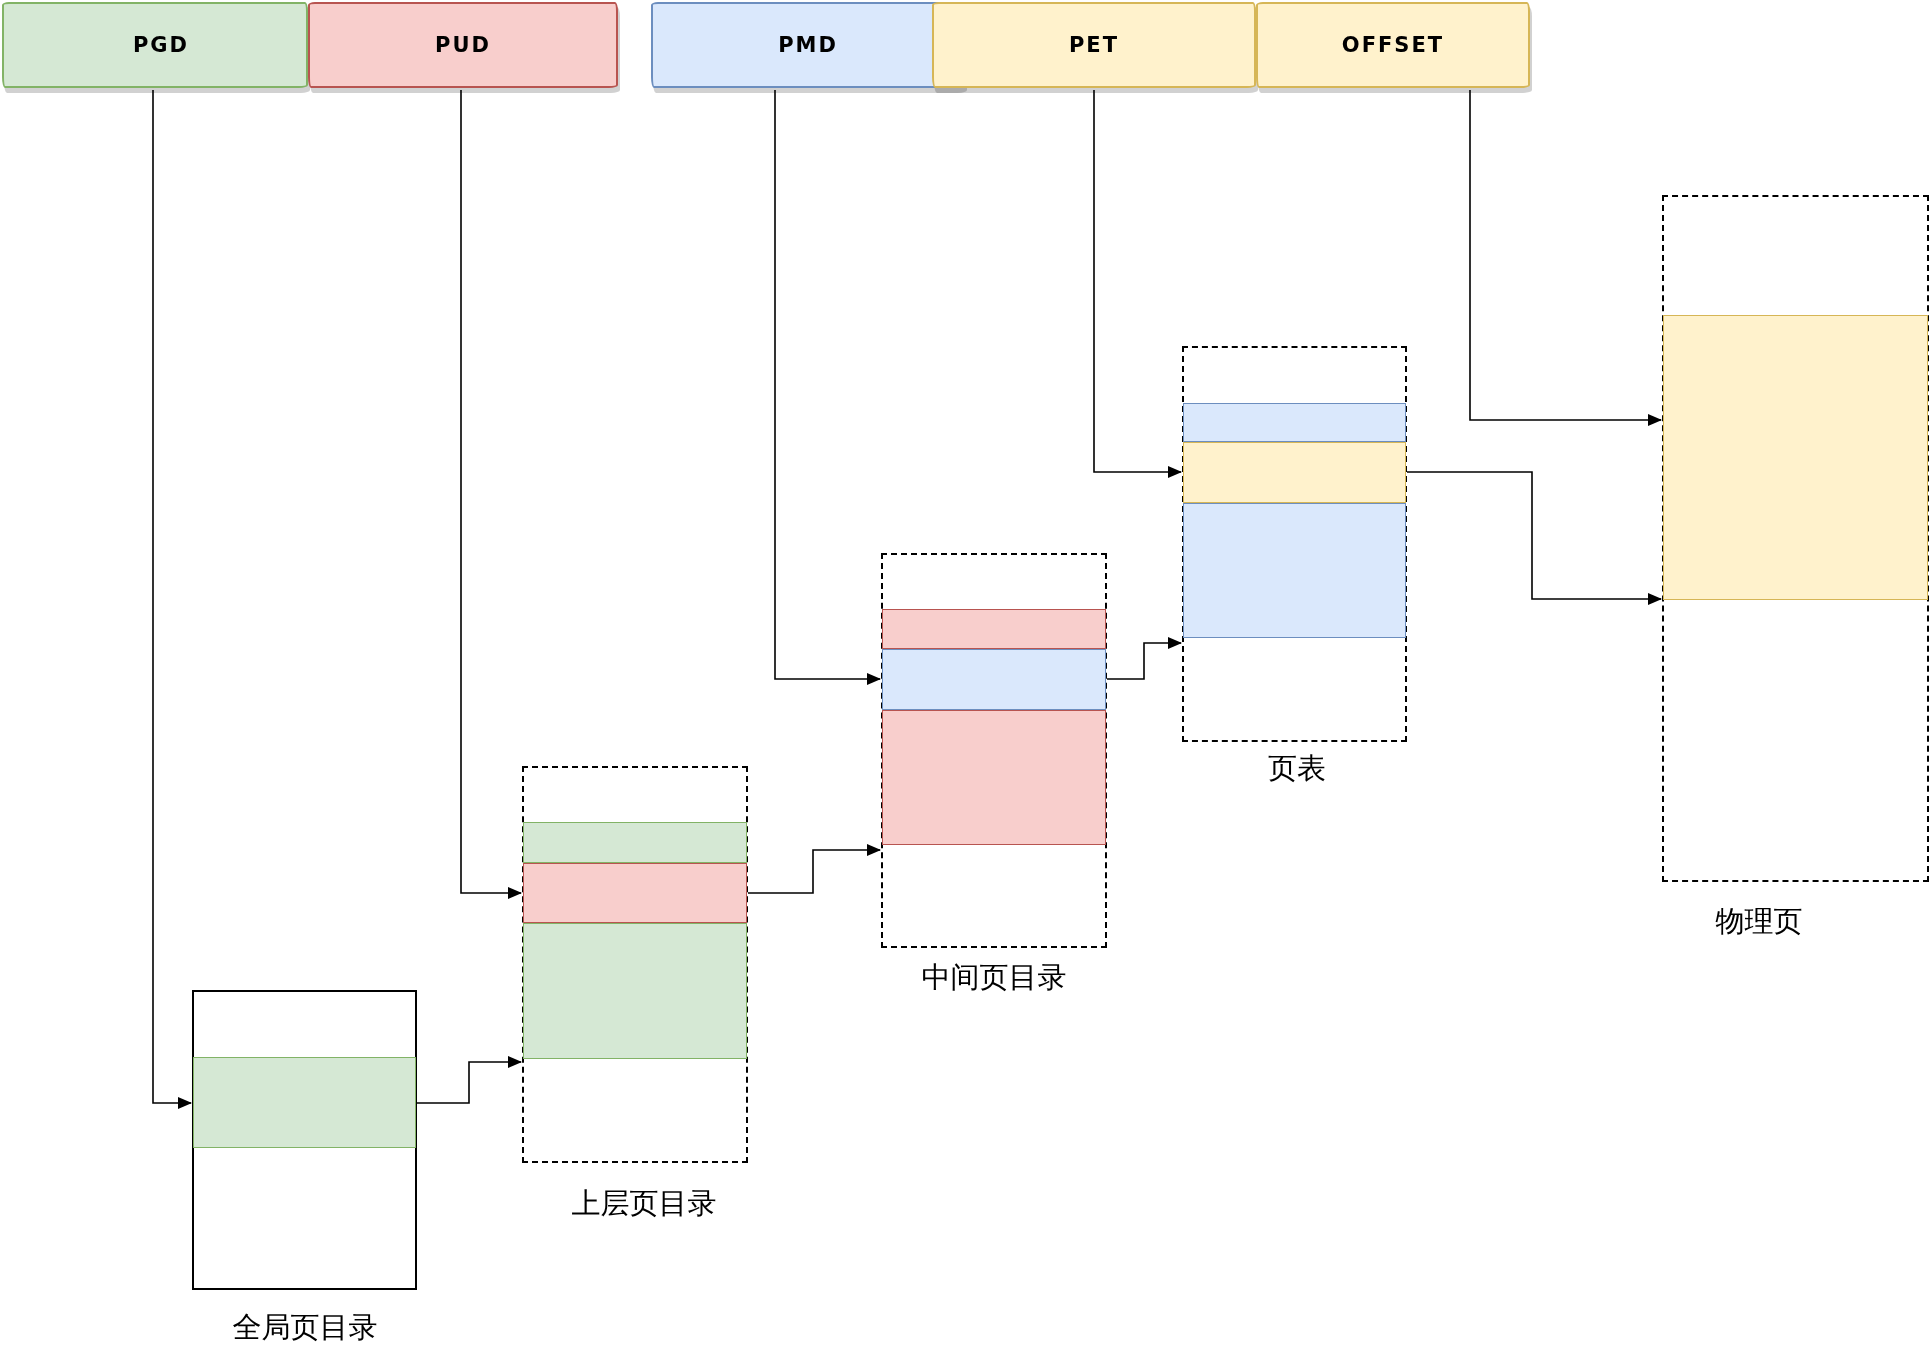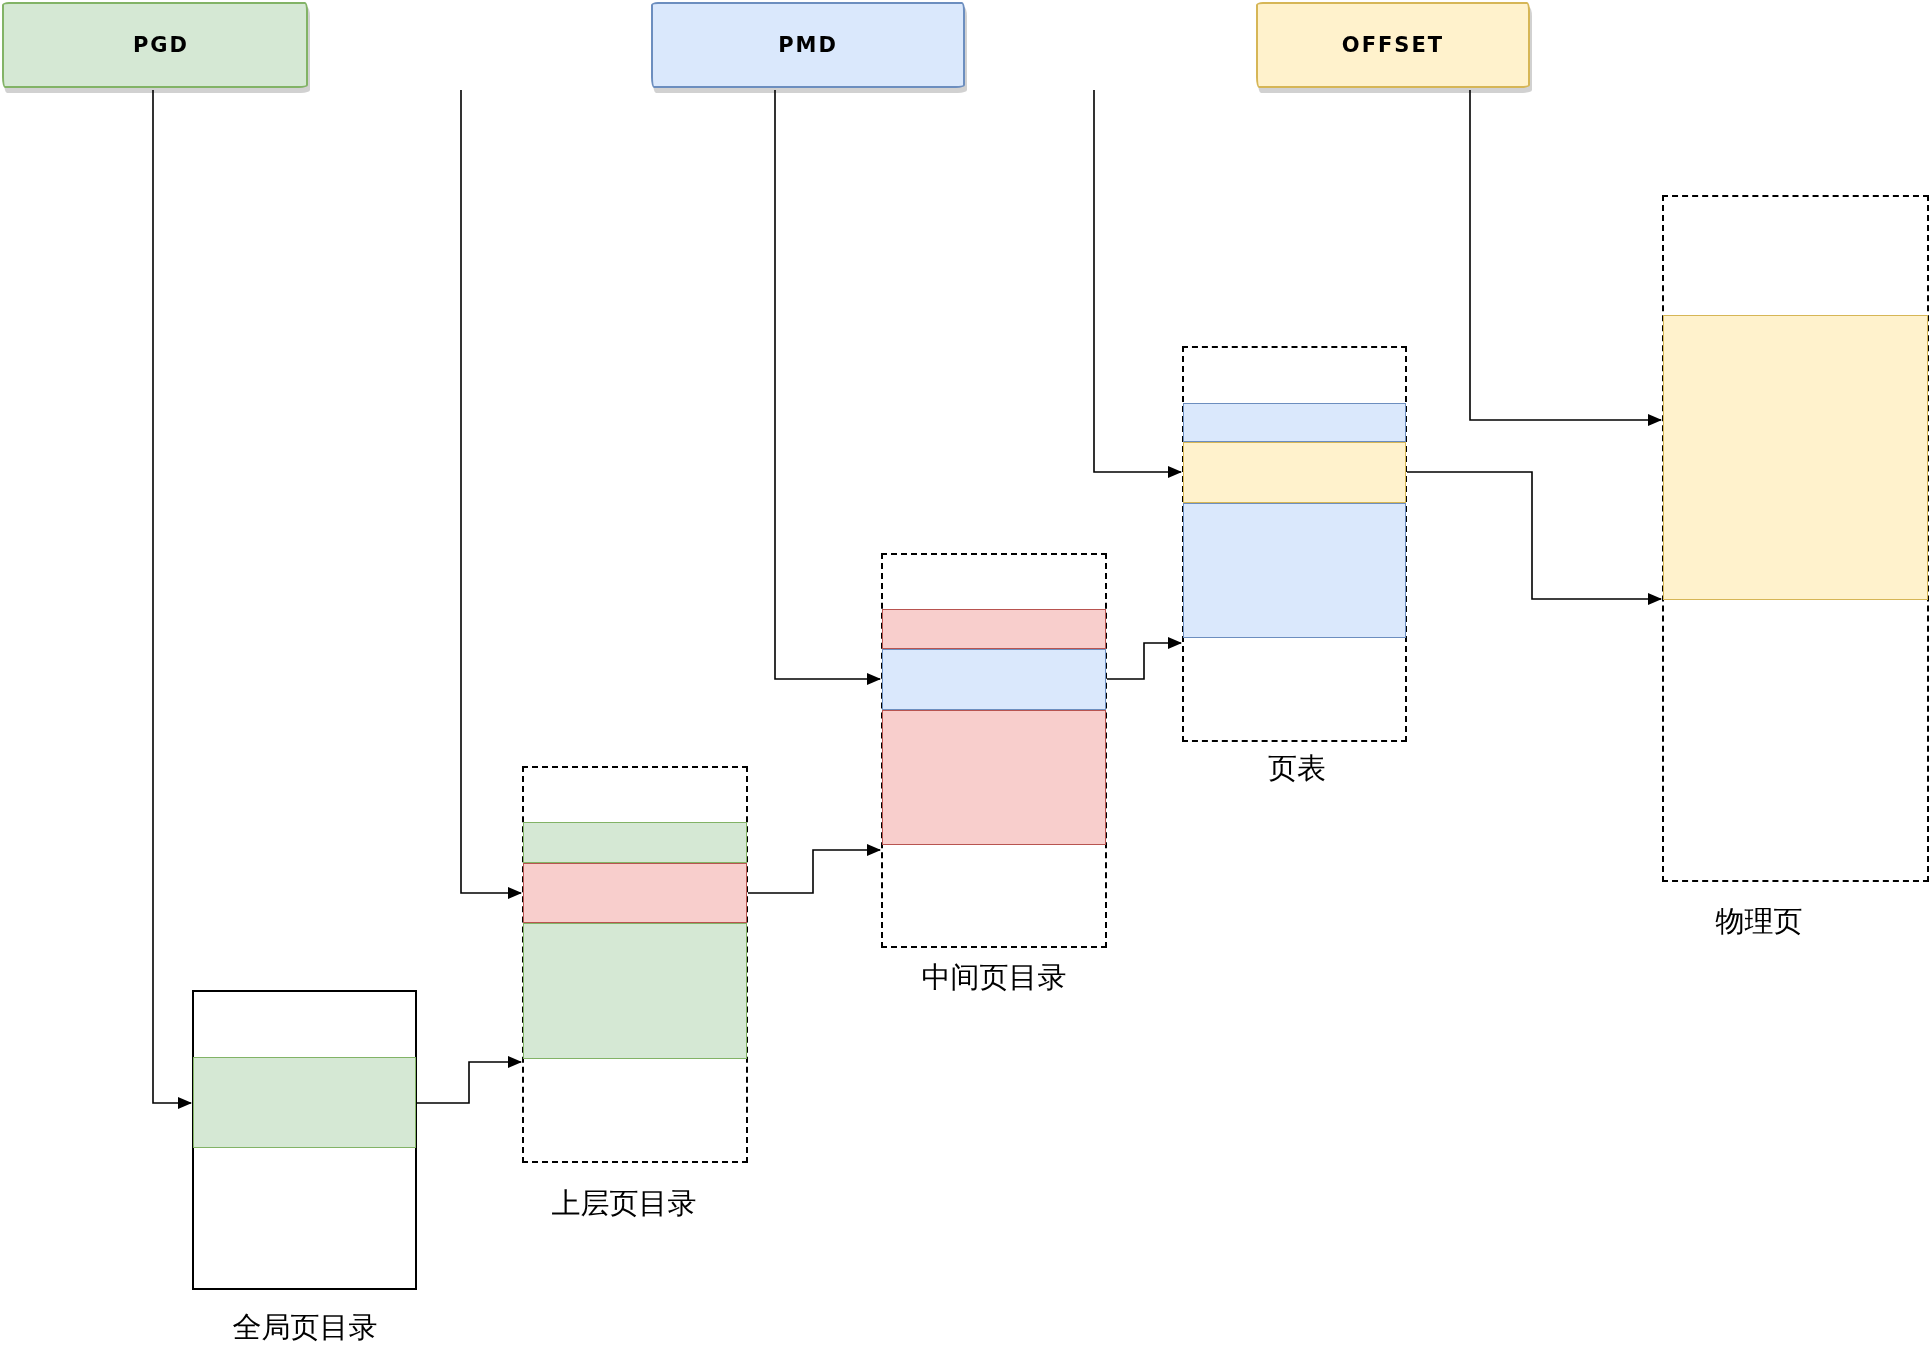--- a/index.html
+++ b/index.html
@@ -81,39 +81,45 @@
   
   .caption {
     position: absolute;
     transform: translateX(-50%);
     font-size: 29px;
     color: #000;
     white-space: nowrap;
     font-family: "DejaVu Sans", "Liberation Sans", sans-serif;
   }
   #cap-global { left: 305px;  top: 1308px; }
-  #cap-upper  { left: 624px;  top: 1184px; font-family: Liberation Mono, monospace; }
+  #cap-upper  { left: 644px;  top: 1184px; font-family: Liberation Mono, monospace; }
   #cap-middle { left: 994px;  top: 958px; }
   #cap-pte    { left: 1297px; top: 749px; }
   #cap-phys   { left: 1759px; top: 902px; }
 
   
   #wires { position: absolute; left: 0; top: 0; width: 1931px; height: 1353px; pointer-events: none; }
   #wires path.wire { fill: none; stroke: #000; stroke-width: 1.6px; }
 </style>
 </head>
 <body>
 
 <div id="canvas">
 
   <div class="hdr-box hdr-pgd">
     <span>PGD</span>
   </div>
+  <div class="hdr-box hdr-pud">
+    <span>PUD</span>
+  </div>
   <div class="hdr-box hdr-pmd">
     <span>PMD</span>
+  </div>
+  <div class="hdr-box hdr-pet">
+    <span>PET</span>
   </div>
   <div class="hdr-box hdr-offset">
     <span>OFFSET</span>
   </div>
 
   <div id="tbl-global" class="tbl solid">
     <div class="row-block blk-green g-row"></div>
   </div>
   <div id="cap-global" class="caption">全局页目录</div>
 

